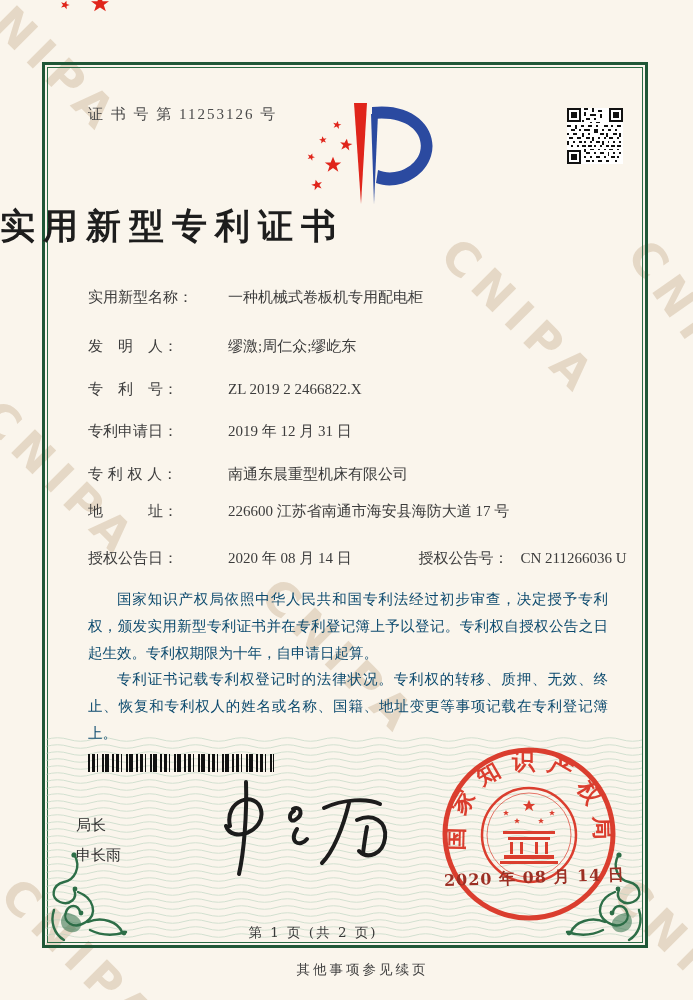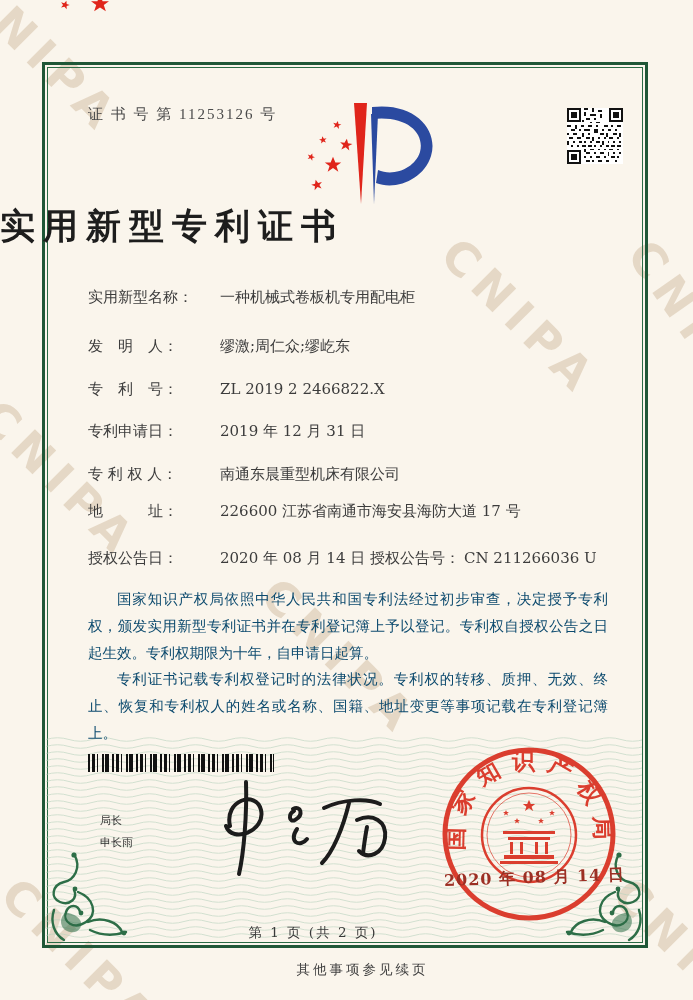--- a/index.html
+++ b/index.html
@@ -15,31 +15,31 @@
   .wm{position:absolute;font-family:"DejaVu Sans","Liberation Sans",sans-serif;
       font-weight:bold;font-size:46px;letter-spacing:9px;color:rgba(182,148,110,.30);
       transform:rotate(45deg);white-space:nowrap;pointer-events:none;}
   .cert-no{position:absolute;left:88px;top:105px;font-size:15px;letter-spacing:2px;color:#4a4a4a;font-family:Liberation Serif, serif;}
   .qr{position:absolute;left:567px;top:108px;width:56px;height:56px;}
   .logo{position:absolute;left:288px;top:100px;}
   .title{position:absolute;left:0;top:203px;width:100%;text-align:left;
          font-size:35px;font-weight:bold;letter-spacing:8px;color:#1d1d1d;}
   .row{position:absolute;left:88px;font-size:15px;white-space:nowrap;}
   .row .lab{display:inline-block;min-width:128px;}
-  .row .val{margin-left:4px;}
+  .row .val{margin-left:12px;font-family:Liberation Serif, serif;}
   .r0{top:288px}.r1{top:337px}.r2{top:380px}.r3{top:422px}.r4{top:465px}.r5{top:502px}.r6{top:549px}
-  .grant2{}
+  .grant2{margin-left:62px;}
   .paras{position:absolute;left:88px;top:586px;width:520px;font-size:14.5px;
          line-height:1.85;text-align:justify;color:#0c4a6e;}
   .paras p{margin:0;text-indent:2em;}
   .barcode{position:absolute;left:88px;top:754px;width:186px;height:18px;
     background:repeating-linear-gradient(90deg,#111 0 2px,transparent 2px 4px,
       #111 4px 7px,transparent 7px 9px,#111 9px 10px,transparent 10px 14px,
       #111 14px 16px,transparent 16px 17px,#111 17px 21px,transparent 21px 24px);}
-  .signer{position:absolute;left:100px;top:810px;font-size:11px;line-height:2.0;color:#2f2f2f;}
+  .signer{position:absolute;left:76px;top:810px;font-size:15px;line-height:2.0;color:#2f2f2f;}
   .signature{position:absolute;left:196px;top:776px;}
   .seal{position:absolute;left:438px;top:743px;width:182px;height:182px;}
   .seal-date{position:absolute;left:444px;top:868px;width:172px;text-align:center;
              font-size:16px;font-weight:bold;color:#9c2f24;transform:rotate(-2deg);
              letter-spacing:1px;white-space:nowrap;}
   .page-footer{position:absolute;left:0;top:924px;width:626px;text-align:center;
                font-size:13.5px;letter-spacing:2px;color:#3a3a3a;}
   .cont-note{position:absolute;left:16px;top:961px;width:693px;text-align:center;
              font-size:13.5px;letter-spacing:3px;color:#3f3f3f;}
   .corner{position:absolute;}

